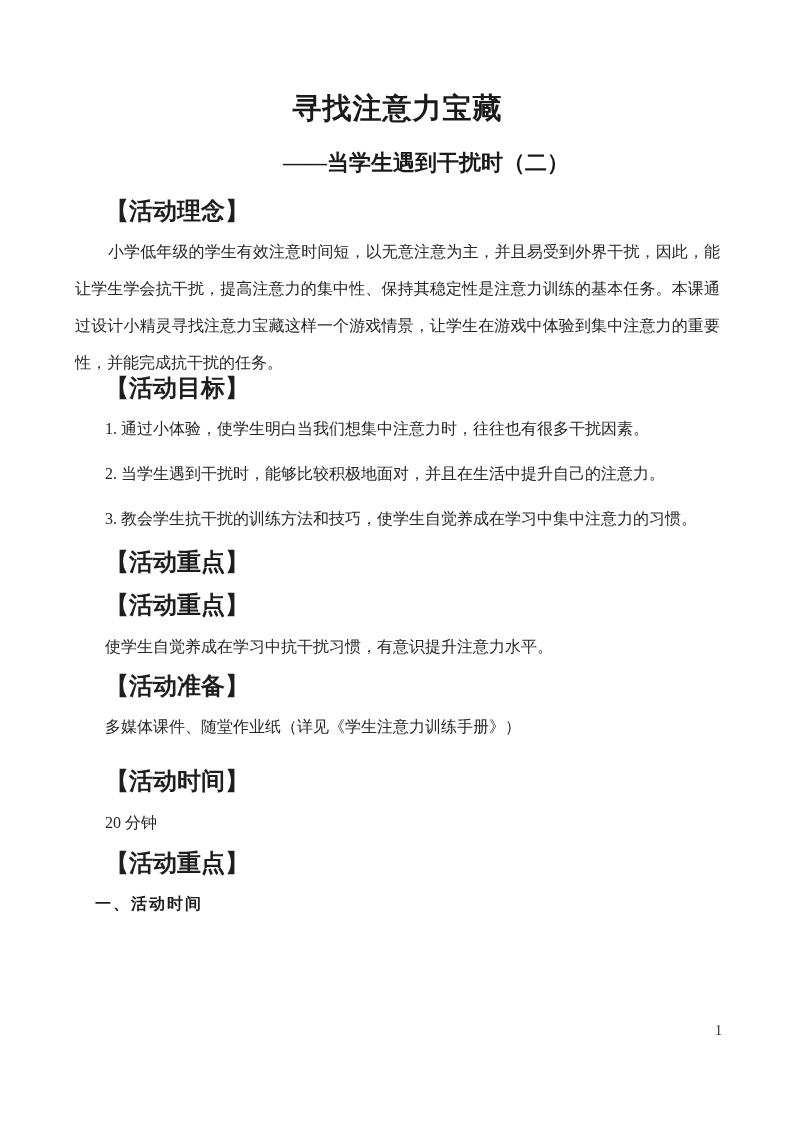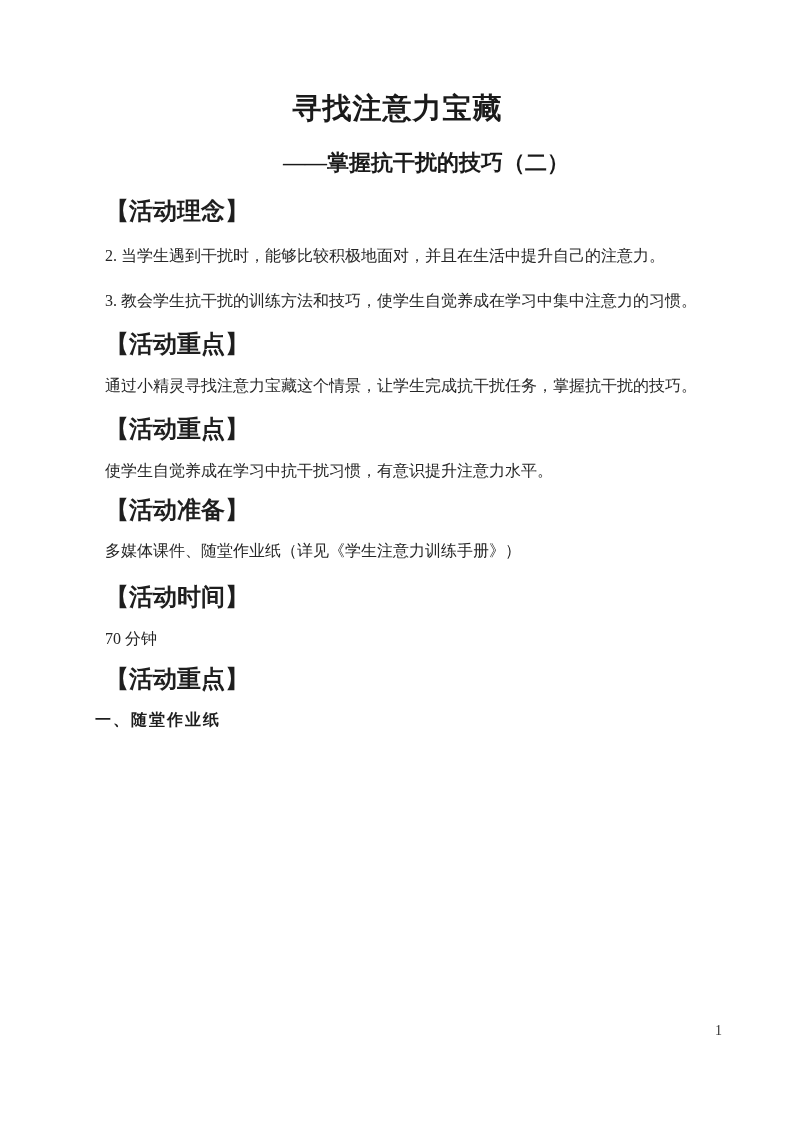--- a/index.html
+++ b/index.html
@@ -68,53 +68,55 @@
     color: #333333;
   }
 </style>
 </head>
 <body>
 
 <div class="page">
   <div class="inner">
 
     <h1 class="doc-title">寻找注意力宝藏</h1>
-    <div class="doc-subtitle">——掌握抗干扰的技巧（二）</div>
+    <div class="doc-subtitle">——当学生遇到干扰时（二）</div>
 
     <section>
       <div class="heading" style="margin-top:23px">【活动理念】</div>
+      <p class="body-text long-para" style="margin:11px 0 0 0">小学低年级的学生有效注意时间短，以无意注意为主，并且易受到外界干扰，因此，能让学生学会抗干扰，提高注意力的集中性、保持其稳定性是注意力训练的基本任务。本课通过设计小精灵寻找注意力宝藏这样一个游戏情景，让学生在游戏中体验到集中注意力的重要性，并能完成抗干扰的任务。</p>
     </section>
 
     <section>
+      <div class="heading" style="margin-top:-4px">【活动目标】</div>
+      <p class="body-text indent1" style="margin:19px 0 0 0">1. 通过小体验，使学生明白当我们想集中注意力时，往往也有很多干扰因素。</p>
       <p class="body-text indent1" style="margin:23px 0 0 0">2. 当学生遇到干扰时，能够比较积极地面对，并且在生活中提升自己的注意力。</p>
       <p class="body-text indent1" style="margin:23px 0 8px 0">3. 教会学生抗干扰的训练方法和技巧，使学生自觉养成在学习中集中注意力的习惯。</p>
     </section>
 
     <section>
       <div class="heading" style="margin-top:21px">【活动重点】</div>
-      <p class="body-text indent1" style="margin:20px 0 0 0">通过小精灵寻找注意力宝藏这个情景，让学生完成抗干扰任务，掌握抗干扰的技巧。</p>
     </section>
 
     <section>
       <div class="heading" style="margin-top:21px">【活动重点】</div>
       <p class="body-text indent1" style="margin:20px 0 0 0">使学生自觉养成在学习中抗干扰习惯，有意识提升注意力水平。</p>
     </section>
 
     <section>
       <div class="heading" style="margin-top:17px">【活动准备】</div>
       <p class="body-text indent1" style="margin:19px 0 0 0">多媒体课件、随堂作业纸（详见《学生注意力训练手册》）</p>
     </section>
 
 
     <section>
-      <div class="heading" style="margin-top:24px">【活动时间】</div>
-      <p class="body-text indent1" style="margin:20px 0 0 0">70 分钟</p>
+      <div class="heading" style="margin-top:32px">【活动时间】</div>
+      <p class="body-text indent1" style="margin:20px 0 0 0">20 分钟</p>
     </section>
 
     <section>
       <div class="heading" style="margin-top:18px">【活动重点】</div>
-      <p class="body-text sub-heading" style="margin:19px 0 0 0">一、随堂作业纸</p>
+      <p class="body-text sub-heading" style="margin:19px 0 0 0">一、活动时间</p>
     </section>
 
   </div>
 
   <div class="page-number">1</div>
 </div>
 
 </body></html>

